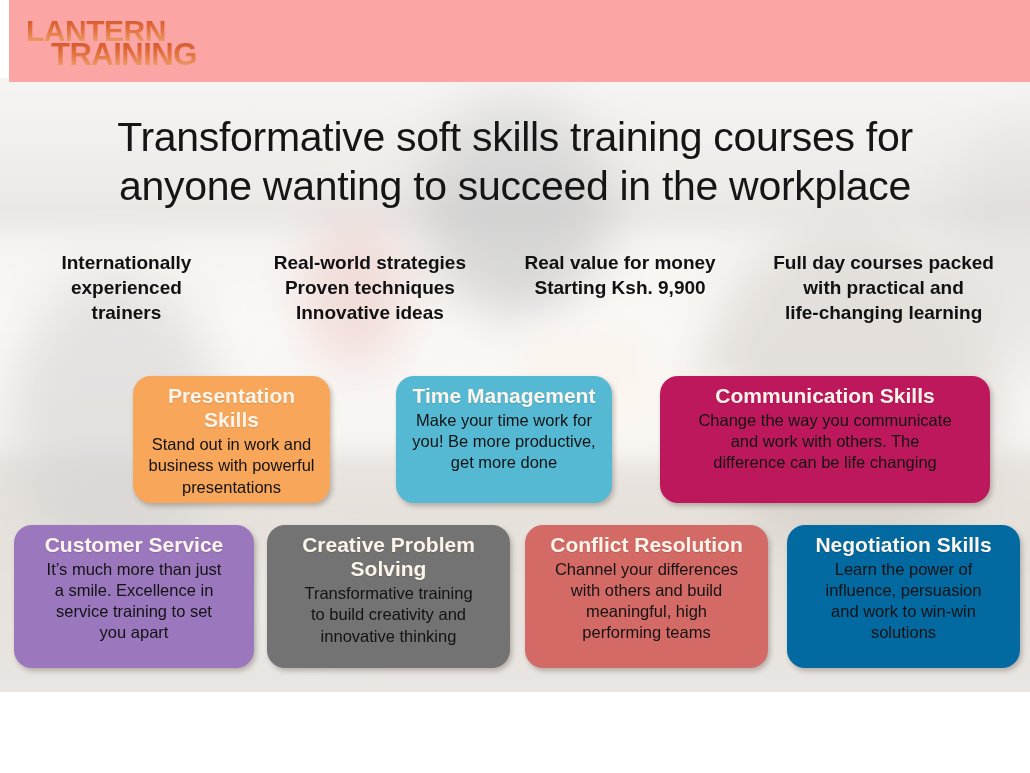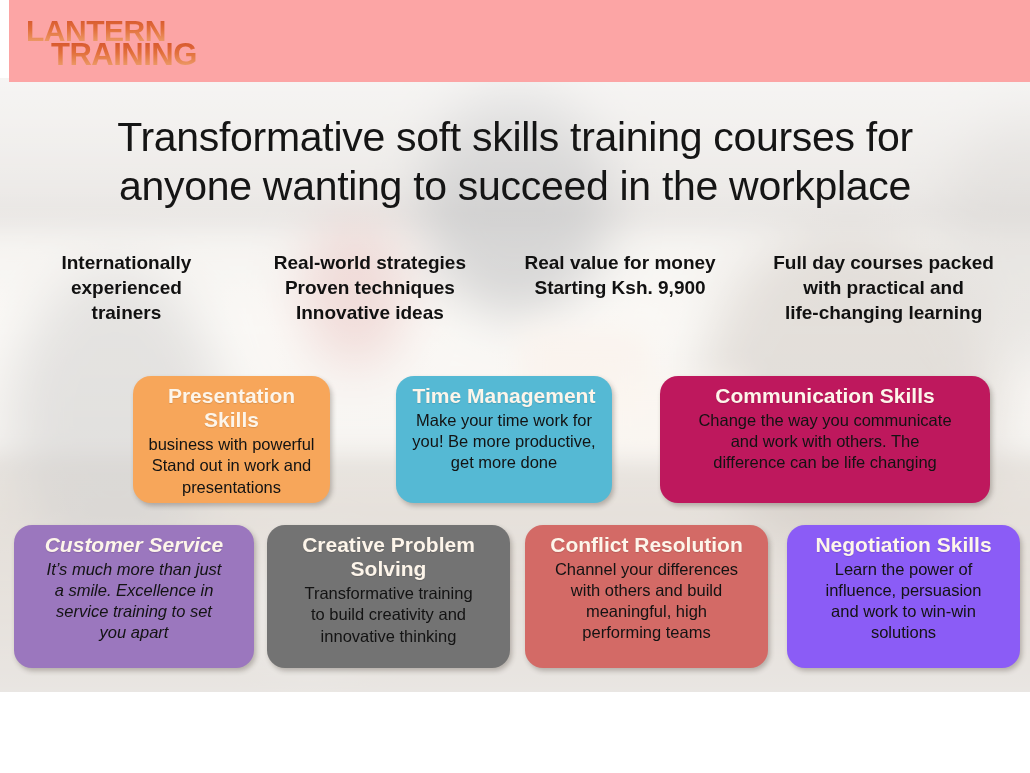--- a/index.html
+++ b/index.html
@@ -192,21 +192,21 @@
   .card-body div { display: block; }
 
   
   .card-r1 { height: 127px; top: 376px; }
   .c-presentation  { left: 133px; width: 197px; }
   .c-time          { left: 396px; width: 216px; }
   .c-communication { left: 660px; width: 330px; }
 
   
   .card-r2 { height: 143px; top: 525px; }
-  .c-customer    { left: 14px;  width: 240px; font-style: italic; }
+  .c-customer    { left: 14px;  width: 240px; }
   .c-creative    { left: 267px; width: 243px; }
   .c-conflict    { left: 525px; width: 243px; }
   .c-negotiation { left: 787px; width: 233px; }
 
   
   .footer {
     position: absolute;
     left: 15px;
     top: 699px;
     width: 1000px;
@@ -277,22 +277,22 @@
       <div class="feature feature-4">
         <div>Full day courses packed</div>
         <div>with practical  and</div>
         <div>life-changing learning</div>
       </div>
     </div>
 
     <div class="card card-r1 c-presentation" style="background-color: rgb(247, 166, 90);">
       <div class="card-title">Presentation Skills</div>
       <div class="card-body">
+        <div>Stand out in work and</div>
         <div>business with powerful</div>
-        <div>Stand out in work and</div>
         <div>presentations</div>
       </div>
     </div>
 
     <div class="card card-r1 c-time" style="background-color: rgb(85, 185, 212);">
       <div class="card-title">Time Management</div>
       <div class="card-body">
         <div>Make your time work for</div>
         <div>you! Be more productive,</div>
         <div>get more done</div>
@@ -330,21 +330,21 @@
     <div class="card card-r2 c-conflict" style="background-color: rgb(211, 106, 102);">
       <div class="card-title">Conflict Resolution</div>
       <div class="card-body">
         <div>Channel your differences</div>
         <div>with others and build</div>
         <div>meaningful, high</div>
         <div>performing teams</div>
       </div>
     </div>
 
-    <div class="card card-r2 c-negotiation" style="background-color: #8b5cf6;">
+    <div class="card card-r2 c-negotiation" style="background-color: #0369a1;">
       <div class="card-title">Negotiation Skills</div>
       <div class="card-body">
         <div>Learn the power of</div>
         <div>influence, persuasion</div>
         <div>and work to win-win</div>
         <div>solutions</div>
       </div>
     </div>
 
     <div class="footer">

